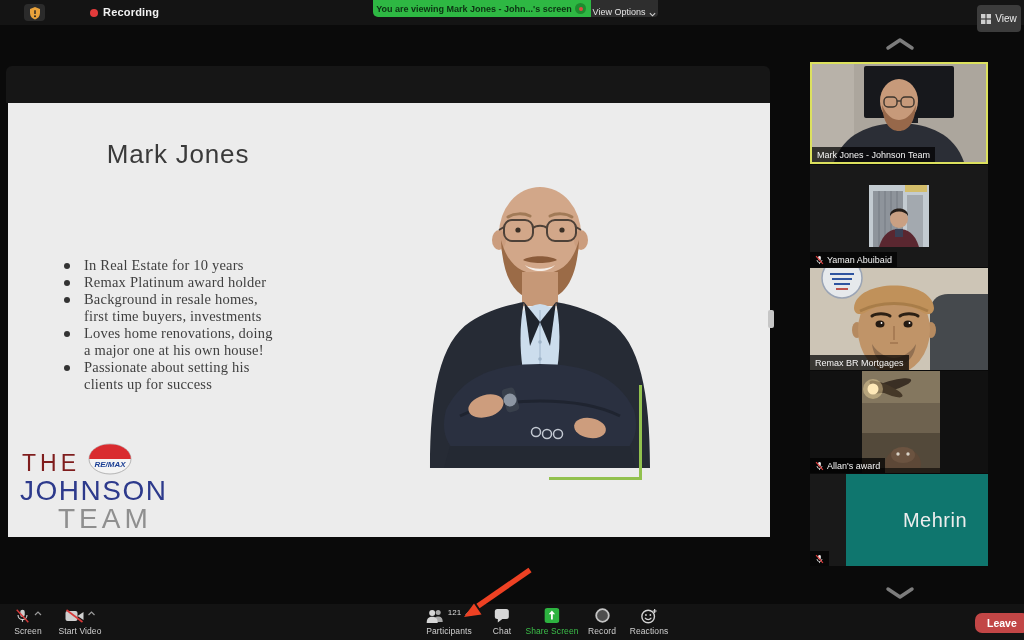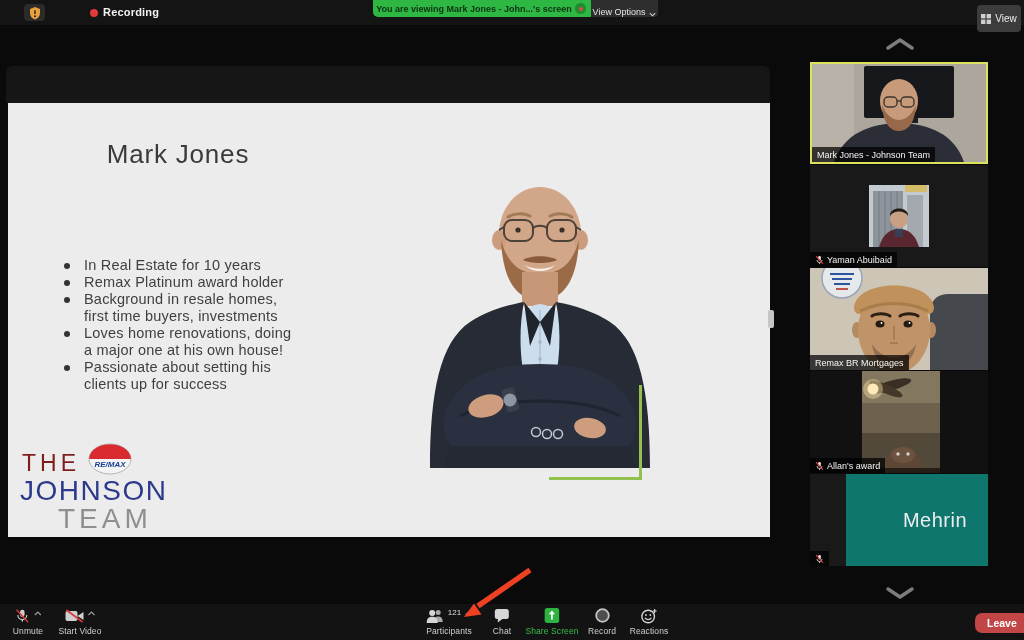--- a/index.html
+++ b/index.html
@@ -28,21 +28,21 @@
             font-size:10px;color:#ededed;}
 
   
   .share-window-header{left:6px;top:66px;width:764px;height:37px;background:#161616;
                        border-radius:6px 6px 0 0;}
   .slide{left:8px;top:103px;width:762px;height:434px;background:#ececec;}
   .slide-title{left:52px;top:34px;width:236px;text-align:center;font-size:26px;line-height:34px;
                font-weight:500;color:#3a3a3a;letter-spacing:.8px;position:absolute;}
   .bullets{left:54px;top:154px;width:290px;position:absolute;list-style:none;margin:0;padding:0;}
   .bullets li{position:relative;padding-left:22px;font-size:14.5px;line-height:17px;
-              color:#3f3f3f;white-space:pre-line;letter-spacing:.2px;}
+              color:#3f3f3f;white-space:pre-line;letter-spacing:.2px;font-family:Liberation Serif, serif;}
   .bullets li::before{content:"";position:absolute;left:2px;top:6px;width:6px;height:6px;
                       border-radius:50%;background:#333;}
   .logo-the{left:14px;top:347px;position:absolute;font-size:23px;color:#7f1d1d;letter-spacing:4px;}
   .logo-johnson{left:12px;top:372px;position:absolute;font-size:28px;color:var(--johnson-blue);letter-spacing:1.5px;}
   .logo-team{left:50px;top:400px;position:absolute;font-size:28px;color:#8f8f8f;letter-spacing:4px;}
   .logo-balloon{left:76px;top:339px;position:absolute;}
   .speaker-photo{left:412px;top:67px;position:absolute;}
   .bracket-v{left:631px;top:282px;width:3px;height:95px;background:#92c14e;position:absolute;}
   .bracket-h{left:541px;top:374px;width:93px;height:3px;background:#92c14e;position:absolute;}
   .divider-handle{left:768px;top:310px;width:6px;height:18px;background:#c6c6c6;border-radius:2px;}
@@ -300,21 +300,21 @@
       <svg width="17" height="16" viewBox="0 0 19 16">
         <rect x="7" y="1" width="5" height="8" rx="2.5" fill="#cfcfcf"></rect>
         <path d="M4.5 7 a5 5 0 0 0 10 0" stroke="#cfcfcf" fill="none" stroke-width="1.3"></path>
         <line x1="9.5" y1="12" x2="9.5" y2="14.5" stroke="#cfcfcf" stroke-width="1.3"></line>
         <line x1="3" y1="1" x2="16" y2="15" stroke="#d83a3a" stroke-width="1.6"></line>
       </svg>
       <svg class="caret-svg" width="8" height="5" viewBox="0 0 8 5">
         <polyline points="1,4 4,1 7,4" fill="none" stroke="#9a9a9a" stroke-width="1.2"></polyline>
       </svg>
     </div>
-    <span class="tb-label">Unmute</span>
+    <span class="tb-label">Screen</span>
   </div>
 
   <div class="tb-item" style="left:80px">
     <div class="tb-icon-row">
       <svg width="20" height="14" viewBox="0 0 20 14">
         <rect x="1" y="2" width="12" height="10" rx="2" fill="#cfcfcf"></rect>
         <path d="M13 7 L19 3 V11 Z" fill="#cfcfcf"></path>
         <line x1="2" y1="1" x2="18" y2="13" stroke="#d83a3a" stroke-width="1.6"></line>
       </svg>
       <svg class="caret-svg" width="8" height="5" viewBox="0 0 8 5">

